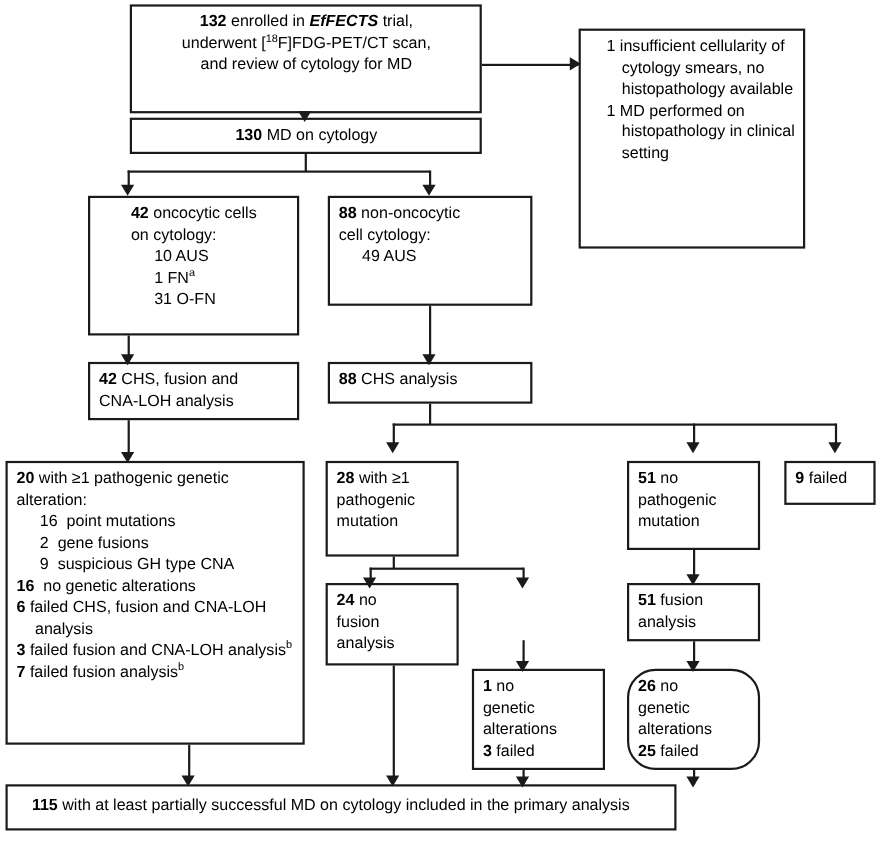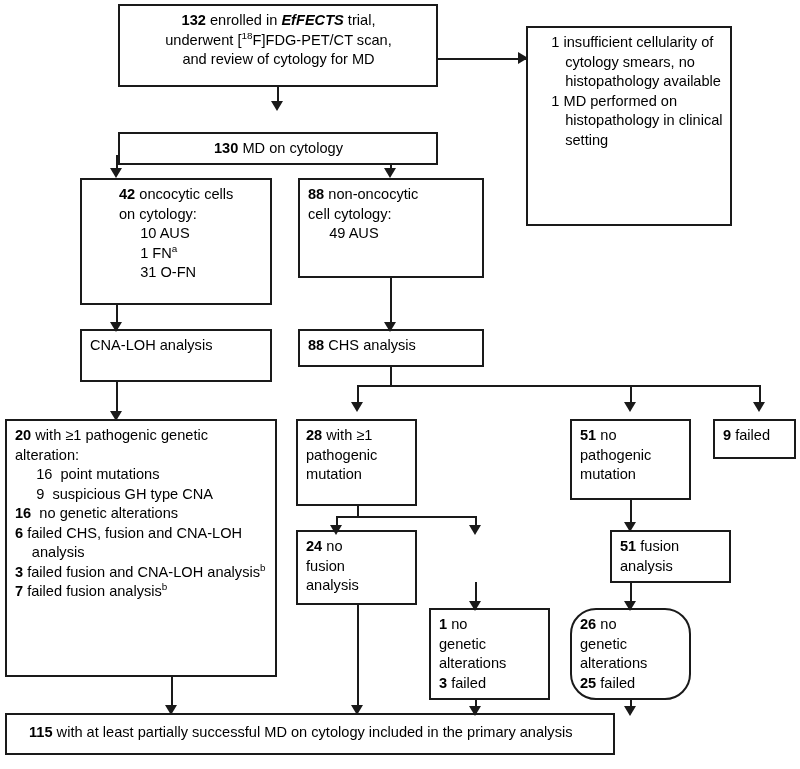--- a/index.html
+++ b/index.html
@@ -110,40 +110,40 @@
 
   <div class="line vline" style="left:357px; top:604px; height:106px;"></div>
   <div class="arrow-d" style="left:351px; top:705px;"></div>
 
   <div class="line vline" style="left:475px; top:699px; height:14px;"></div>
   <div class="arrow-d" style="left:469px; top:706px;"></div>
 
   <div class="line vline" style="left:630px; top:699px; height:14px;"></div>
   <div class="arrow-d" style="left:624px; top:706px;"></div>
 
-  <div class="box center" style="left:118px; top:4px; width:320px; height:83px;">
+  <div class="box center" style="left:118px; top:4px; width:320px; height:99px;">
     <div>
       <span class="b">132</span><span> enrolled in </span><span class="b it">EfFECTS</span><span> trial,</span>
     </div>
     <div>
       <span>underwent [</span><sup>18</sup><span>F]FDG-PET/CT scan,</span>
     </div>
     <div>and review of cytology for MD</div>
   </div>
 
   <div class="box" style="left:526px; top:26px; width:206px; height:200px;">
     <div class="ind2">
       <span>1</span><span> insufficient cellularity of cytology smears, no histopathology available</span>
     </div>
     <div class="ind2">
       <span>1</span><span> MD performed on histopathology in clinical setting</span>
     </div>
   </div>
 
-  <div class="box center" style="left:118px; top:107px; width:320px; height:33px;margin-top:25px;">
+  <div class="box center" style="left:118px; top:107px; width:320px; height:33px;">
     <span class="b">130</span><span> MD on cytology</span>
   </div>
 
   <div class="box" style="left:80px; top:178px; width:192px; height:127px;padding-left:37px;">
     <div>
       <span class="b">42</span><span> oncocytic cells</span>
     </div>
     <div>on cytology:</div>
     <div class="ind1">10 AUS</div>
     <div class="ind1">
@@ -154,37 +154,43 @@
 
   <div class="box" style="left:298px; top:178px; width:186px; height:100px;">
     <div>
       <span class="b">88</span><span> non-oncocytic</span>
     </div>
     <div>cell cytology:</div>
     <div class="ind1">49 AUS</div>
   </div>
 
   <div class="box" style="left:80px; top:329px; width:192px; height:53px;">
+    <div>
+      <span class="b">42</span><span> CHS, fusion and</span>
+    </div>
     <div>CNA-LOH analysis</div>
   </div>
 
   <div class="box" style="left:298px; top:329px; width:186px; height:38px;">
     <span class="b">88</span><span> CHS analysis</span>
   </div>
 
   <div class="box" style="left:5px; top:419px; width:272px; height:258px;">
     <div>
       <span class="b">20</span><span> with ≥1 pathogenic genetic</span>
     </div>
     <div>alteration:</div>
 
     <div class="ind1">
       <span>16</span>&nbsp;&nbsp;<span>point mutations</span>
     </div>
     <div class="ind1">
+      <span>2</span>&nbsp;&nbsp;<span>gene fusions</span>
+    </div>
+    <div class="ind1">
       <span>9</span>&nbsp;&nbsp;<span>suspicious GH type CNA</span>
     </div>
 
     <div class="hang">
       <span class="b">16</span>&nbsp;&nbsp;<span>no genetic alterations</span>
     </div>
     <div class="hang">
       <span class="b">6</span>&nbsp;<span>failed CHS, fusion and CNA-LOH analysis</span>
     </div>
     <div class="hang">
@@ -217,21 +223,21 @@
 
   <div class="box" style="left:296px; top:530px; width:121px; height:75px;">
     <div>
       <span class="b">24</span><span> no</span>
     </div>
     <div>fusion</div>
     <div>analysis</div>
   </div>
 
 
-  <div class="box" style="left:570px; top:530px; width:121px; height:53px;margin-left:40px;">
+  <div class="box" style="left:570px; top:530px; width:121px; height:53px;">
     <div>
       <span class="b">51</span><span> fusion</span>
     </div>
     <div>analysis</div>
   </div>
 
   <div class="box" style="left:429px; top:608px; width:121px; height:92px;">
     <div>
       <span class="b">1</span><span> no</span>
     </div>

